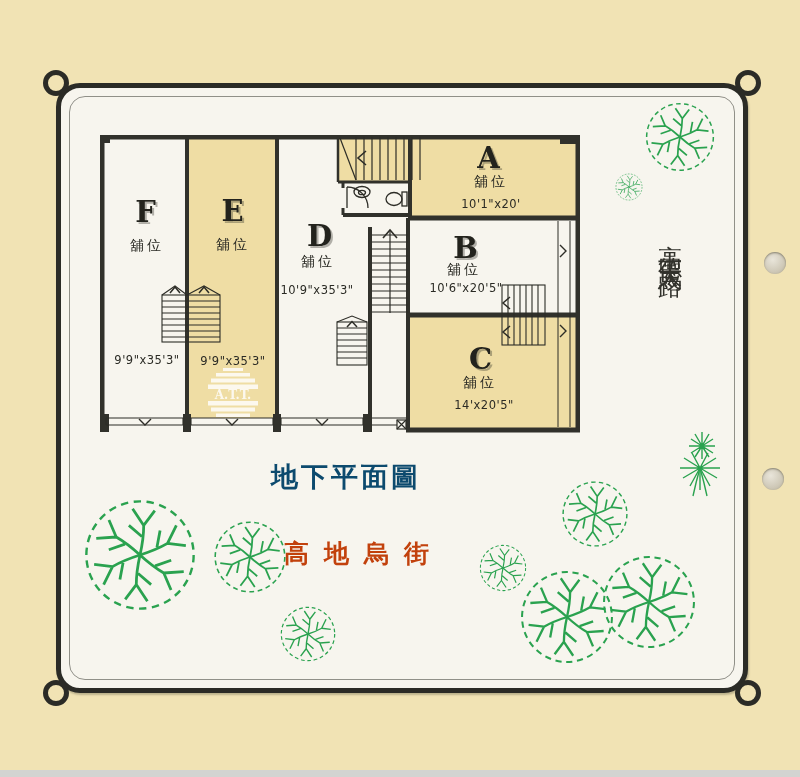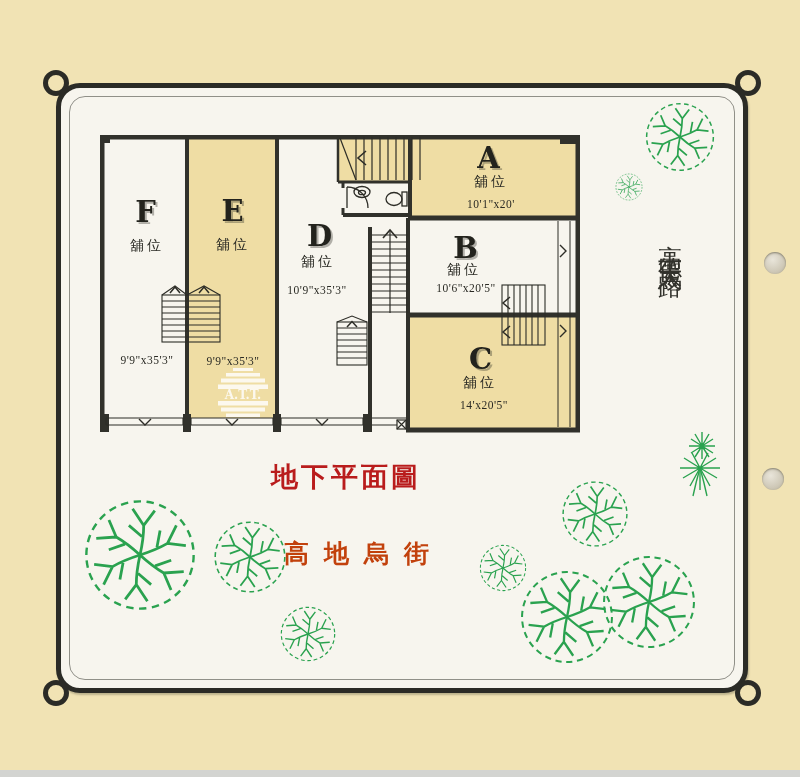--- a/index.html
+++ b/index.html
@@ -29,41 +29,41 @@
   .punch{
     position:absolute;width:22px;height:22px;border-radius:50%;
     background:radial-gradient(circle at 40% 35%, #e9e5da 0%, #cfc9b8 60%, #b9b29d 100%);
     box-shadow:inset 0 1px 2px rgba(80,75,55,.6);
     transform:translate(-50%,-50%);z-index:50;
   }
   
   .plan-svg{position:absolute;left:100px;top:135px;z-index:5;}
   .trees-svg{position:absolute;left:0;top:0;z-index:8;pointer-events:none;}
   
-  .lbl{position:absolute;transform:translate(-50%,-50%);white-space:nowrap;z-index:10;font-family:Liberation Serif, serif;}
+  .lbl{position:absolute;transform:translate(-50%,-50%);white-space:nowrap;z-index:10;}
   .u-letter{
     font-family:"DejaVu Serif",serif;font-weight:700;font-size:29px;color:#23231d;
     text-shadow:2px 2px 0 rgba(45,45,36,.35);letter-spacing:1px;
   }
   .u-type{font-size:14px;color:#2a2a24;letter-spacing:3px;}
   .u-dim{font-size:11.5px;color:#2a2a24;letter-spacing:.5px;}
   .plan-title{
-    font-size:27px;font-weight:700;color:#b91c1c;letter-spacing:3px;
+    font-size:27px;font-weight:700;color:#0c4a6e;letter-spacing:3px;
   }
   .street-bottom{
     font-size:25px;font-weight:600;color:#c2410c;letter-spacing:15px;
   }
   .street-right{
     position:absolute;left:654px;top:226px;z-index:10;
     writing-mode:vertical-rl;text-orientation:upright;
     font-size:24px;font-weight:500;color:#32322c;letter-spacing:6px;
   }
   
   .watermark{
-    position:absolute;left:214px;top:366px;width:400px;height:60px;
+    position:absolute;left:204px;top:366px;width:400px;height:60px;
     color:#ffffff;z-index:40;pointer-events:none;
   }
   .wm-logo{position:absolute;left:2px;top:-1px;opacity:.82;}
   .wm-cn{
     position:absolute;left:56px;top:0px;
     font-size:26px;font-weight:700;letter-spacing:.5px;opacity:.82;
     text-shadow:0 0 1px rgba(255,255,255,.4);
   }
   .wm-en{
     position:absolute;left:14px;top:33px;

